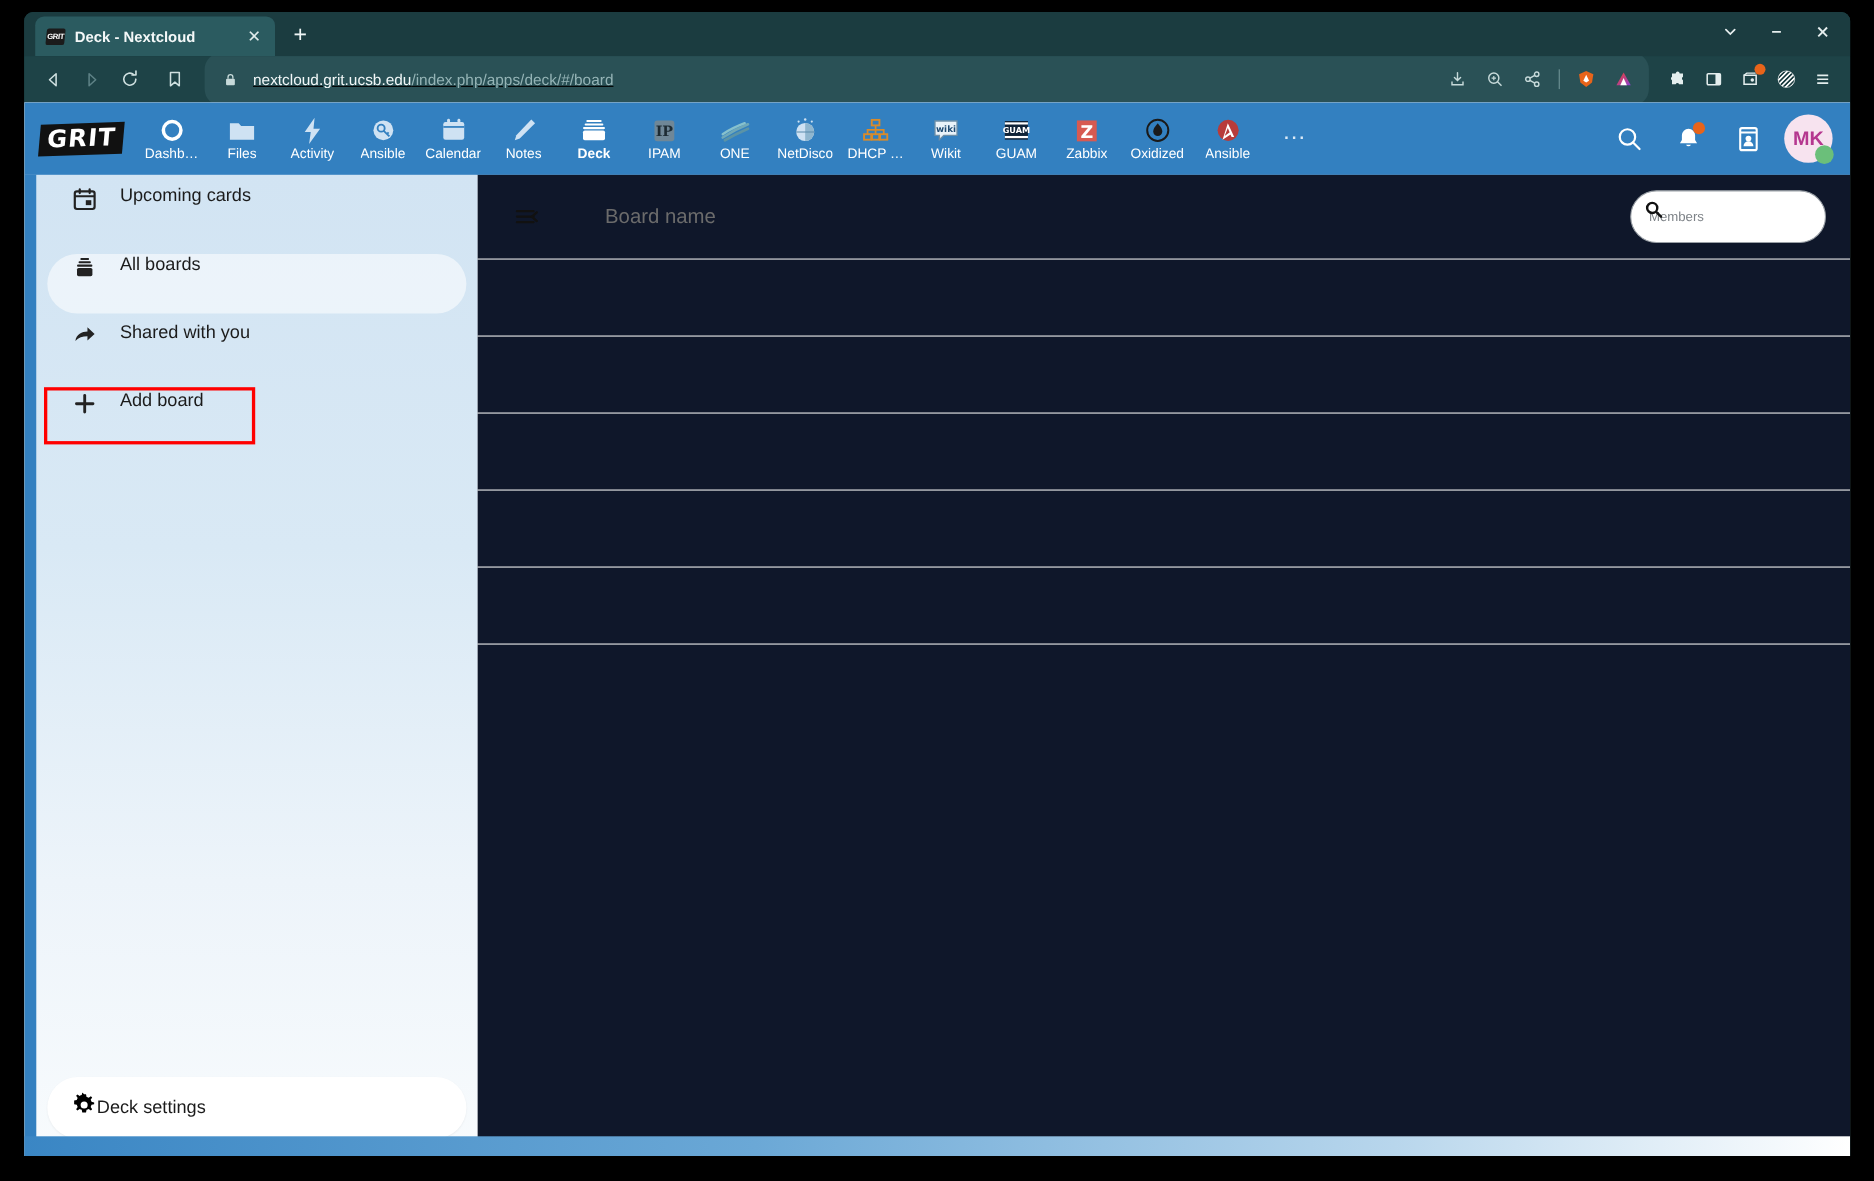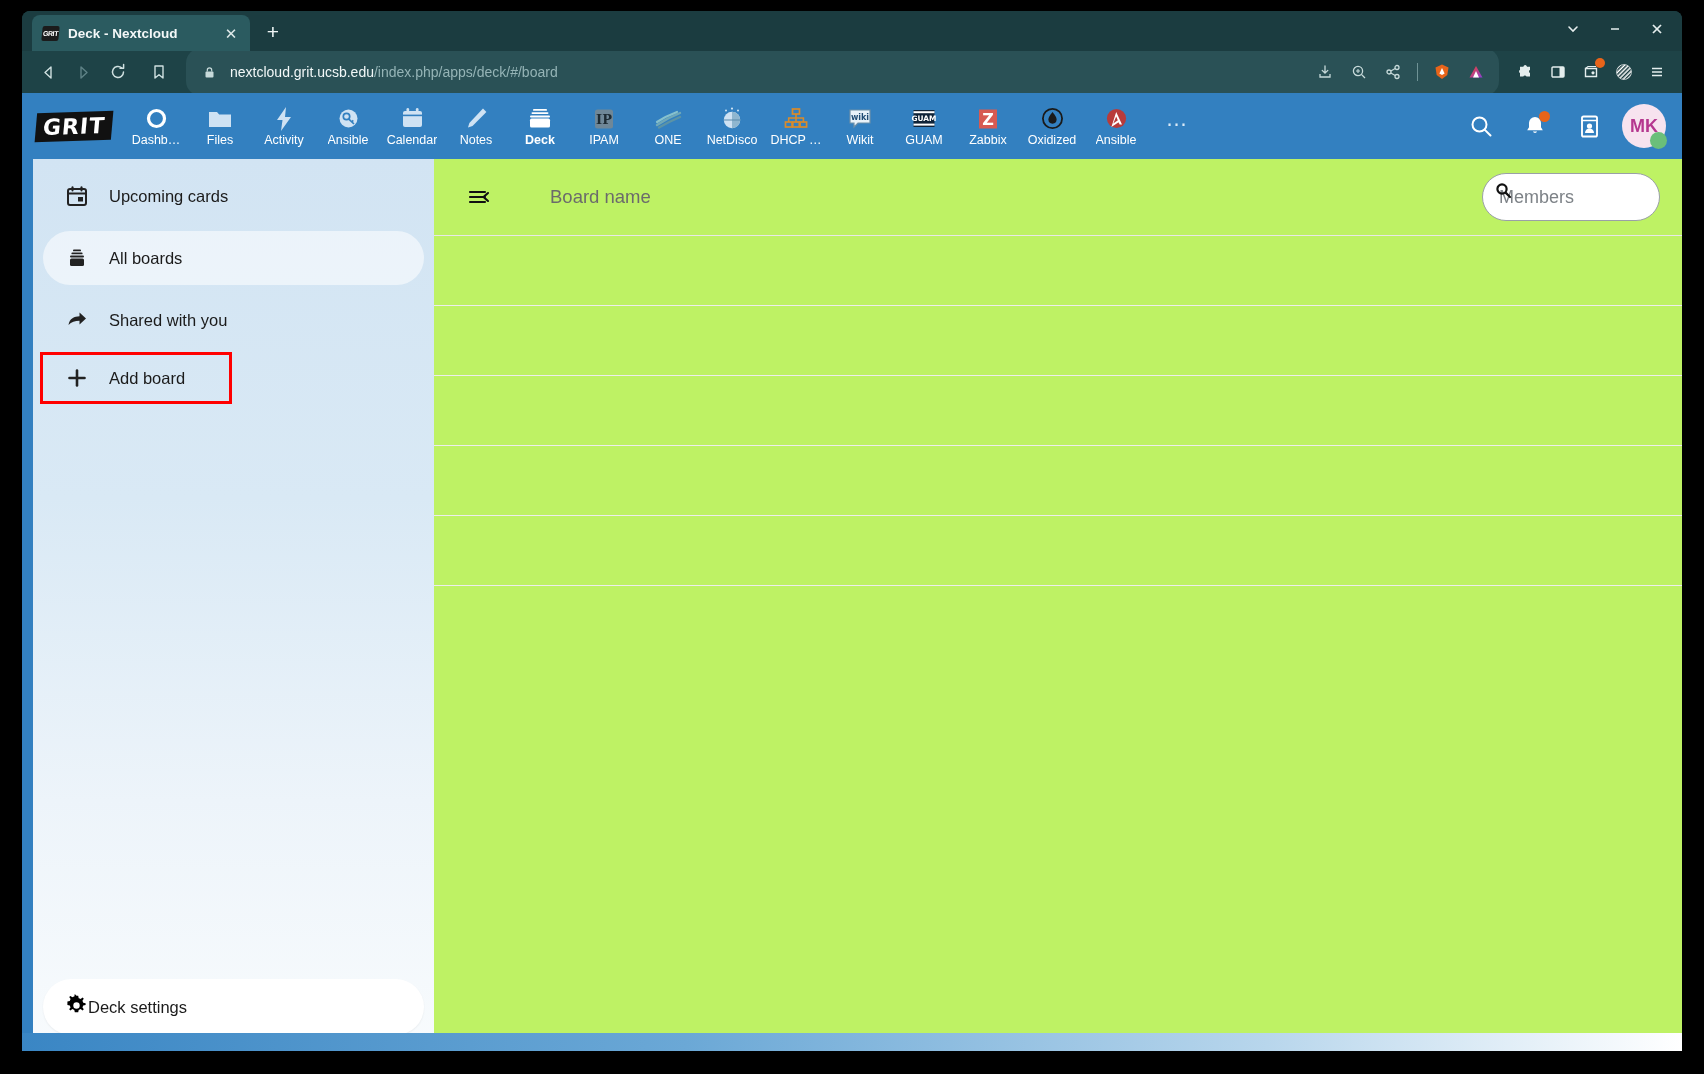--- a/index.html
+++ b/index.html
@@ -90,20 +90,21 @@
   .nav-btn.disabled { color: #5e8286; }
   #url-bar {
     flex: 1;
     height: 48px;
     background: #2a5156;
     border-radius: 15px;
     display: flex; align-items: center;
     margin: 0 8px;
     padding: 0 10px;
     gap: 8px;
+    text-decoration: underline;
   }
   #url-text {
     flex: 1;
     font-size: 14px;
     color: #95b4b6;
     white-space: nowrap; overflow: hidden;
   }
   #url-text b { color: #f2f8f8; font-weight: 400; }
   .url-action {
     width: 26px; height: 26px;
@@ -196,21 +197,21 @@
 
   #app-navigation {
     width: 412px;
     background: linear-gradient(180deg,#d2e4f3 0%, #d9e9f5 38%, #edf4fa 72%, #f8fbfd 100%);
     padding: 10px 10px 0 10px;
     display: flex; flex-direction: column;
     position: relative;
     border-left: 11px solid #3380c0;
   }
   .nav-entry {
-    display: flex; align-items: center;
+    display: flex; align-items: flex-start;
     gap: 20px;
     height: 54px;
     border-radius: 27px;
     padding: 0 22px;
     cursor: pointer;
     margin-bottom: 8px;
   }
   .nav-entry.selected { background: rgba(255,255,255,0.55); }
   .nav-entry .nav-ico {
     width: 24px; height: 24px;
@@ -229,21 +230,21 @@
   #nav-footer { margin-top: auto; padding-bottom: 16px; }
   #deck-settings {
     display: flex; align-items: center; 
     height: 56px; border-radius: 28px;
     background: #fff; padding: 0 22px; cursor: pointer;
     box-shadow: 0 1px 2px rgba(0,0,0,0.06);
   }
   #deck-settings .nav-label { font-size: 16.5px; color: #1b1b1b; }
 
   
-  #app-content { flex: 1; background: #bef264; display: flex; flex-direction: column; }
+  #app-content { flex: 1; background: #0f172a; display: flex; flex-direction: column; }
   #board-header {
     height: 76px;
     display: flex; align-items: center;
     padding: 0 22px 0 24px;
     position: relative;
   }
   #collapse-btn {
     width: 42px; height: 42px;
     display: flex; align-items: center; justify-content: center;
     cursor: pointer; color: #111;
@@ -262,21 +263,21 @@
     position: relative;
     background: #fff;
   }
   #members-search .s-ico {
     position: absolute; left: 12px; top: 8px;
     color: #111;
   }
   #members-input {
     border: none; outline: none;
     background: transparent;
-    font-size: 18px;
+    font-size: 12px;
     color: #111;
     width: 100%;
     font-family: "Liberation Sans", sans-serif;
     padding-left: 2px;
   }
   #members-input::placeholder { color: #7d8287; }
 
   #board-rows { flex: 1; }
   .board-row {
     height: 70px;

